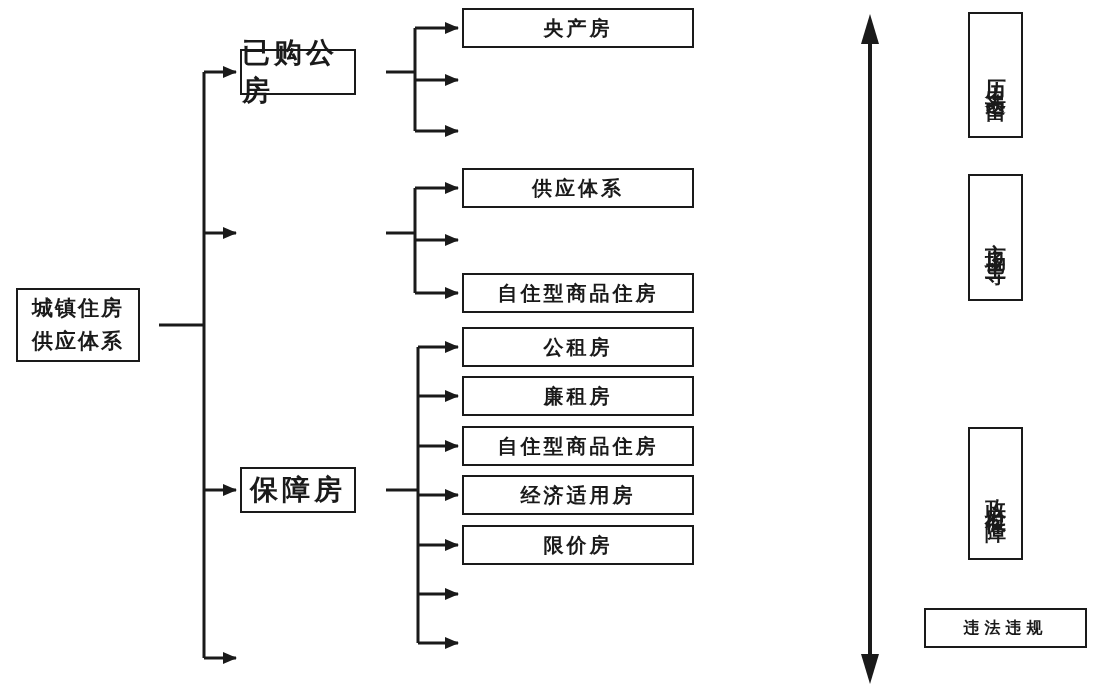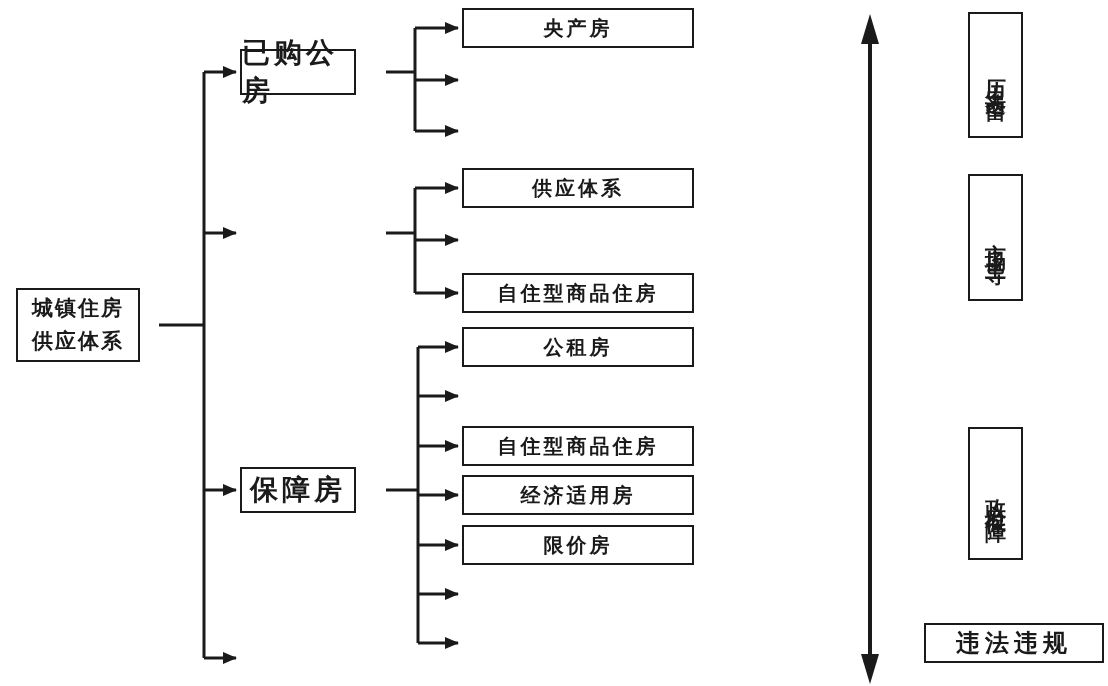--- a/index.html
+++ b/index.html
@@ -55,22 +55,22 @@
   .era-box {
     left: 968px; width: 55px;
     font-size: 21px;
     font-weight: 600;
     writing-mode: vertical-rl;
     text-orientation: upright;
     letter-spacing: 7px;
     padding-top: 4px;
   }
   .bottom-era-box {
-    left: 924px; top: 623px; width: 180px; height: 40px;
-    font-size: 24px;
+    left: 924px; top: 608px; width: 163px; height: 40px;
+    font-size: 16px;
     letter-spacing: 5px;
     font-weight: 600;
   }
 </style>
 </head>
 <body>
 
 <div class="canvas">
 
   <svg class="connectors" viewBox="0 0 1108 686" xmlns="http://www.w3.org/2000/svg">
@@ -129,20 +129,21 @@
 
   <div class="box branch-box" style="top:49px">已购公房</div>
   <div class="box branch-box" style="top:467px">保障房</div>
 
   <div class="box leaf-box" style="top:8px">央产房</div>
 
   <div class="box leaf-box" style="top:168px">供应体系</div>
   <div class="box leaf-box" style="top:273px">自住型商品住房</div>
 
   <div class="box leaf-box" style="top:327px">公租房</div>
+  <div class="box leaf-box" style="top:376px">廉租房</div>
   <div class="box leaf-box" style="top:426px">自住型商品住房</div>
   <div class="box leaf-box" style="top:475px">经济适用房</div>
   <div class="box leaf-box" style="top:525px">限价房</div>
 
   <div class="box era-box" style="top:12px;height:126px">历史遗留</div>
   <div class="box era-box" style="top:174px;height:127px">市场主导</div>
   <div class="box era-box" style="top:427px;height:133px">政府保障</div>
 
   <div class="box bottom-era-box">违法违规</div>
 

